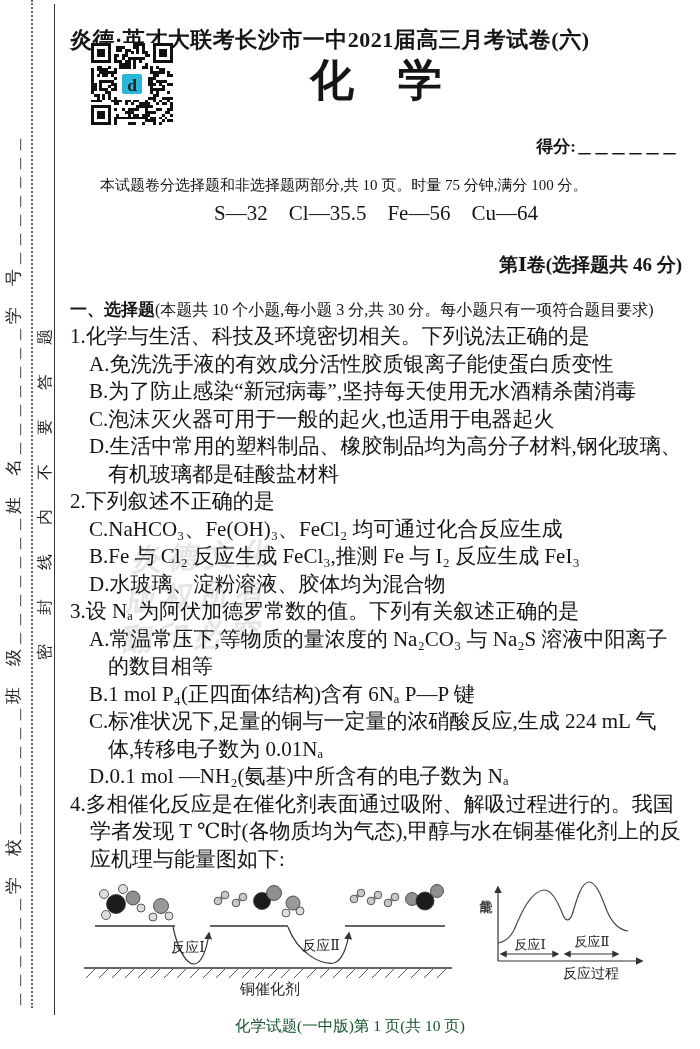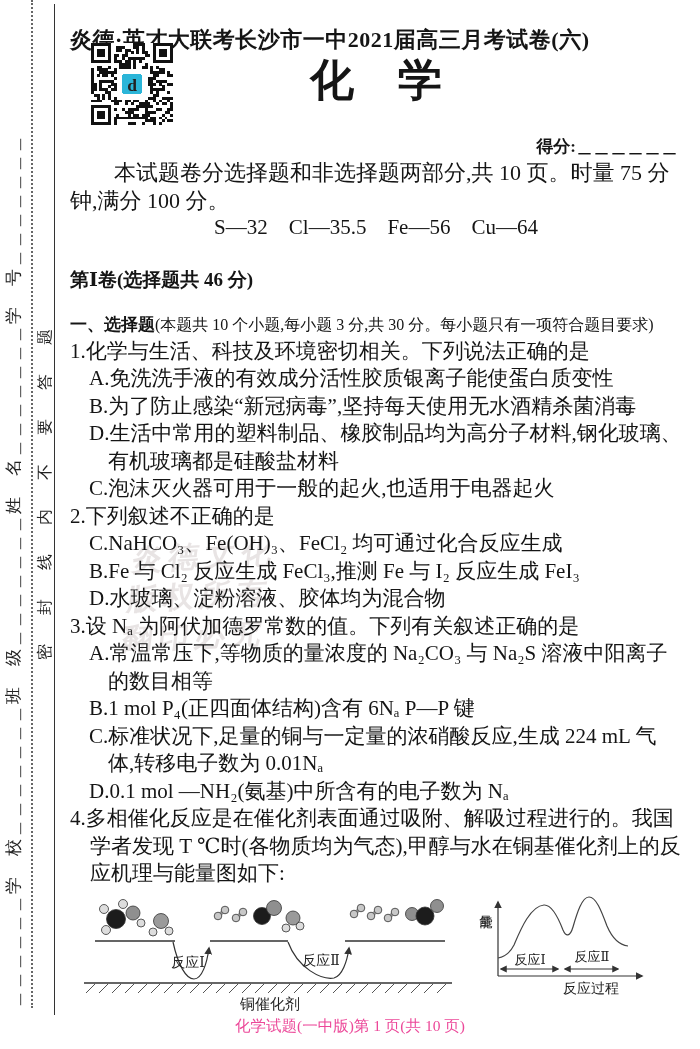--- a/index.html
+++ b/index.html
@@ -16,36 +16,36 @@
   .watermark{position:absolute;left:128px;top:536px;font-size:30px;line-height:40px;
              color:rgba(150,130,130,0.22);letter-spacing:6px;transform:skewX(-10deg) rotate(-3deg);
              font-weight:bold;pointer-events:none;}
   
   .main{position:absolute;left:62px;top:0;width:638px;padding:0 18px 0 8px;box-sizing:border-box;}
   .exam-title{margin-top:25px;text-align:left;font-weight:bold;font-size:22px;letter-spacing:.5px;}
   .qr{position:absolute;left:28px;top:43px;width:84px;height:82px;}
   .qr svg{width:100%;height:100%;}
   .subject{margin-top:0;text-align:center;font-size:44px;line-height:52px;font-weight:bold;}
   .score{margin-top:28px;line-height:24px;text-align:right;padding-right:4px;font-size:17px;font-weight:bold;}
-  .intro{font-size:22px;line-height:27.5px;text-indent:2em;}
+  .intro{margin-top:13px;font-size:15px;line-height:27.5px;text-indent:2em;}
   .atomic1{font-size:16.5px;line-height:27.5px;white-space:nowrap;}
   .atomic2{font-size:21px;line-height:27.5px;text-align:center;}
-  .volume-title{margin-top:24px;text-align:left;font-size:19px;line-height:28px;font-weight:bold;}
+  .volume-title{margin-top:24px;text-align:right;font-size:19px;line-height:28px;font-weight:bold;}
   .part-heading{margin-top:17px;font-size:16px;line-height:27px;white-space:nowrap;}
   .part-heading .lbl{font-weight:bold;font-size:17px;}
   .qwrap{font-size:21px;line-height:27.5px;}
   .stem{padding-left:20px;text-indent:-20px;}
   .opt{padding-left:38px;text-indent:-19px;}
   
   .figure{position:relative;margin-top:5px;height:127px;}
   .mol-svg{position:absolute;left:8px;top:0;}
   .energy-svg{position:absolute;left:408px;top:0;}
   svg text{font-family:"Liberation Serif","DejaVu Serif",serif;fill:#222;}
   
-  .footer{position:absolute;left:0;bottom:12px;width:100%;text-align:center;font-size:15.5px;color:#ec4899;}
+  .footer{position:absolute;left:0;bottom:12px;width:100%;text-align:center;font-size:15.5px;color:#14532d;}
 </style>
 </head>
 <body>
 
 <div class="page">
 
   <div>
     <div class="fields-vert">＿＿＿＿＿＿学　校＿＿＿＿＿＿＿班　级＿＿＿＿＿＿＿姓　名＿＿＿＿＿＿＿学　号＿＿＿＿＿＿＿</div>
     <div class="seal-vert">密封线内不要答题</div>
     <div class="dotted-line"></div>
@@ -350,22 +350,22 @@
     <div class="volume-title">第Ⅰ卷(选择题共 46 分)</div>
 
     <div class="part-heading"><span class="lbl">一、选择题</span><span>(本题共 10 个小题,每小题 3 分,共 30 分。每小题只有一项符合题目要求)</span></div>
 
     <div class="qwrap">
 
       <div>
         <div class="stem">1.化学与生活、科技及环境密切相关。下列说法正确的是</div>
         <div class="opt">A.免洗洗手液的有效成分活性胶质银离子能使蛋白质变性</div>
         <div class="opt">B.为了防止感染“新冠病毒”,坚持每天使用无水酒精杀菌消毒</div>
+        <div class="opt">C.泡沫灭火器可用于一般的起火,也适用于电器起火</div>
         <div class="opt">D.生活中常用的塑料制品、橡胶制品均为高分子材料,钢化玻璃、有机玻璃都是硅酸盐材料</div>
-        <div class="opt">C.泡沫灭火器可用于一般的起火,也适用于电器起火</div>
       </div>
 
       <div>
         <div class="stem">2.下列叙述不正确的是</div>
         <div class="opt">C.NaHCO₃、Fe(OH)₃、FeCl₂ 均可通过化合反应生成</div>
         <div class="opt">B.Fe 与 Cl₂ 反应生成 FeCl₃,推测 Fe 与 I₂ 反应生成 FeI₃</div>
         <div class="opt">D.水玻璃、淀粉溶液、胶体均为混合物</div>
       </div>
 
       <div>

